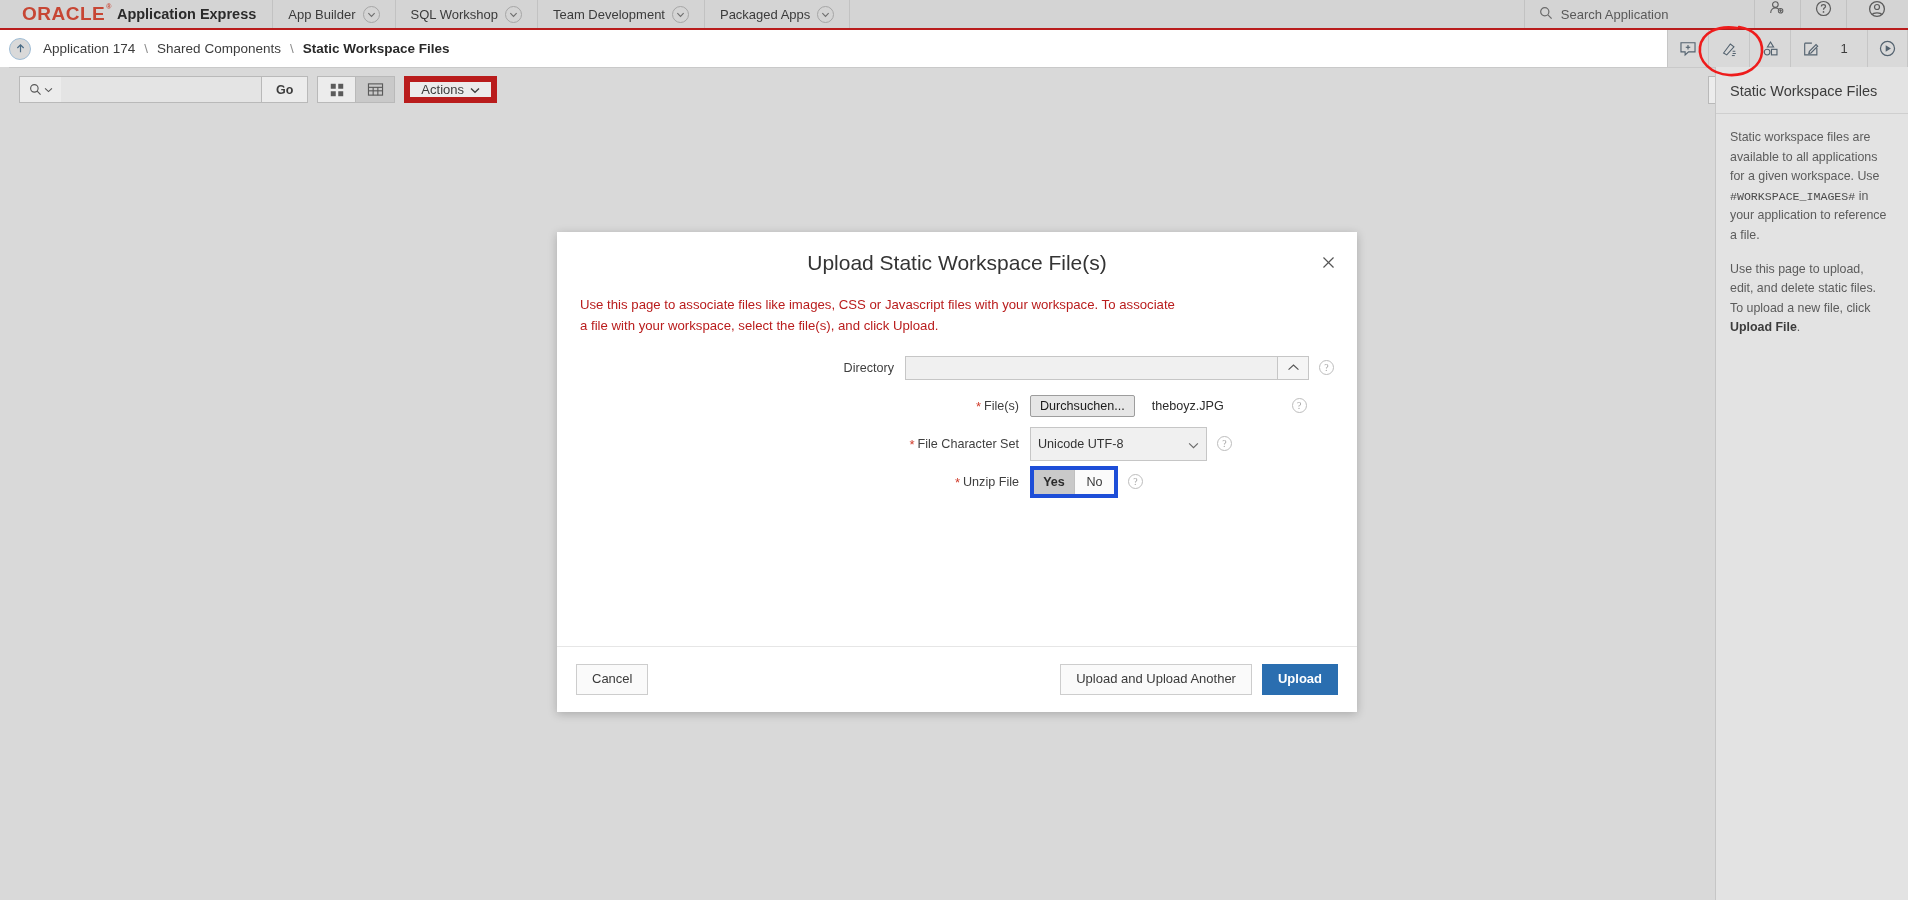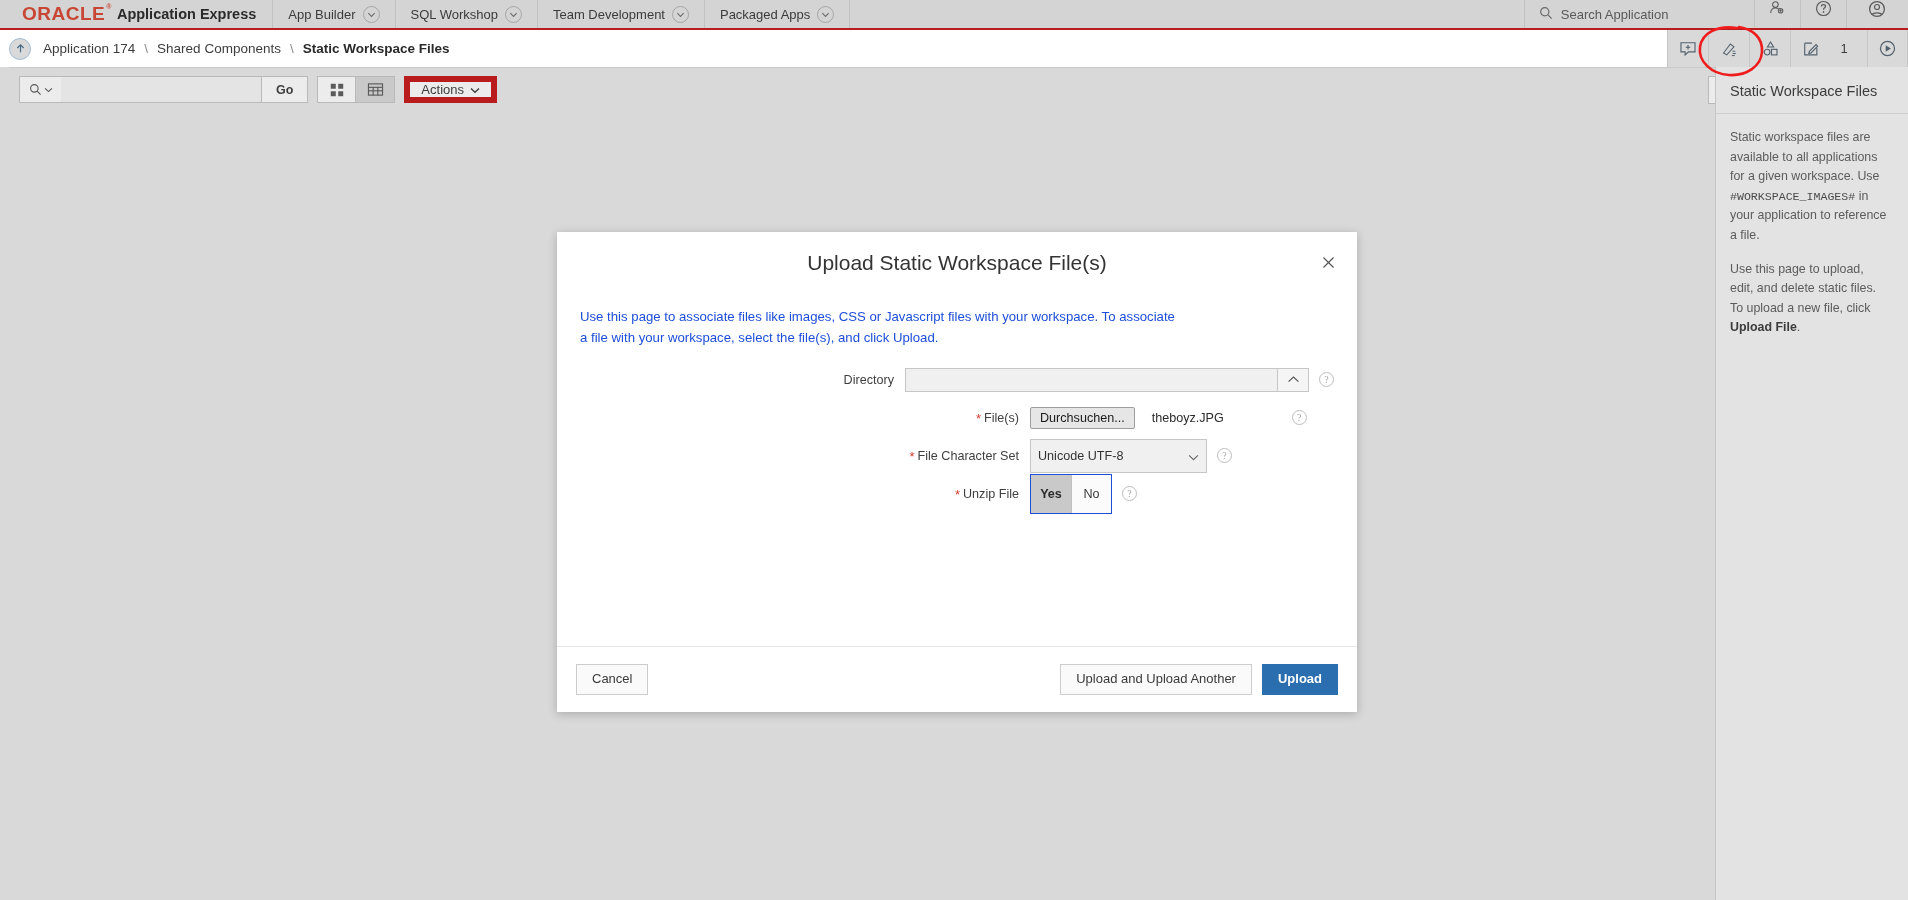--- a/index.html
+++ b/index.html
@@ -306,23 +306,23 @@
   }
 
   .modal-body {
     flex: 1;
     padding: 0 23px;
     position: relative;
   }
   .intro {
     font-size: 13.2px;
     line-height: 1.62;
-    color: #1d4ed8;
+    color: #b91c1c;
     width: 600px;
-    margin: 12px 0 18px 0;
+    margin: 0 0 18px 0;
   }
 
   .form-row {
     display: flex;
     align-items: center;
     margin-bottom: 12px;
     height: 26px;
   }
   .lbl-cell {
     width: 450px;
@@ -409,21 +409,21 @@
     font-family: "Liberation Sans", sans-serif;
   }
   .sel-arrow {
     position: absolute;
     right: 8px; top: 50%;
     transform: translateY(-50%);
     pointer-events: none;
     color: #6a6a6a;
   }
 
-  .yesno { display: flex; height: 40px; border: 1px solid #1d4ed8; }
+  .yesno { display: flex; height: 32px; border: 4px solid #1d4ed8; }
   .yn-opt {
     width: 40px;
     display: flex; align-items: center; justify-content: center;
     font-size: 12.6px;
     color: #3a3a3a;
     background: #fbfbfb;
     cursor: pointer;
   }
   .yn-opt.sel { background: #c9c9c9; font-weight: bold; color: #2b2b2b; }
   .yn-opt + .yn-opt { border-left: 1px solid #c0c0c0; }

